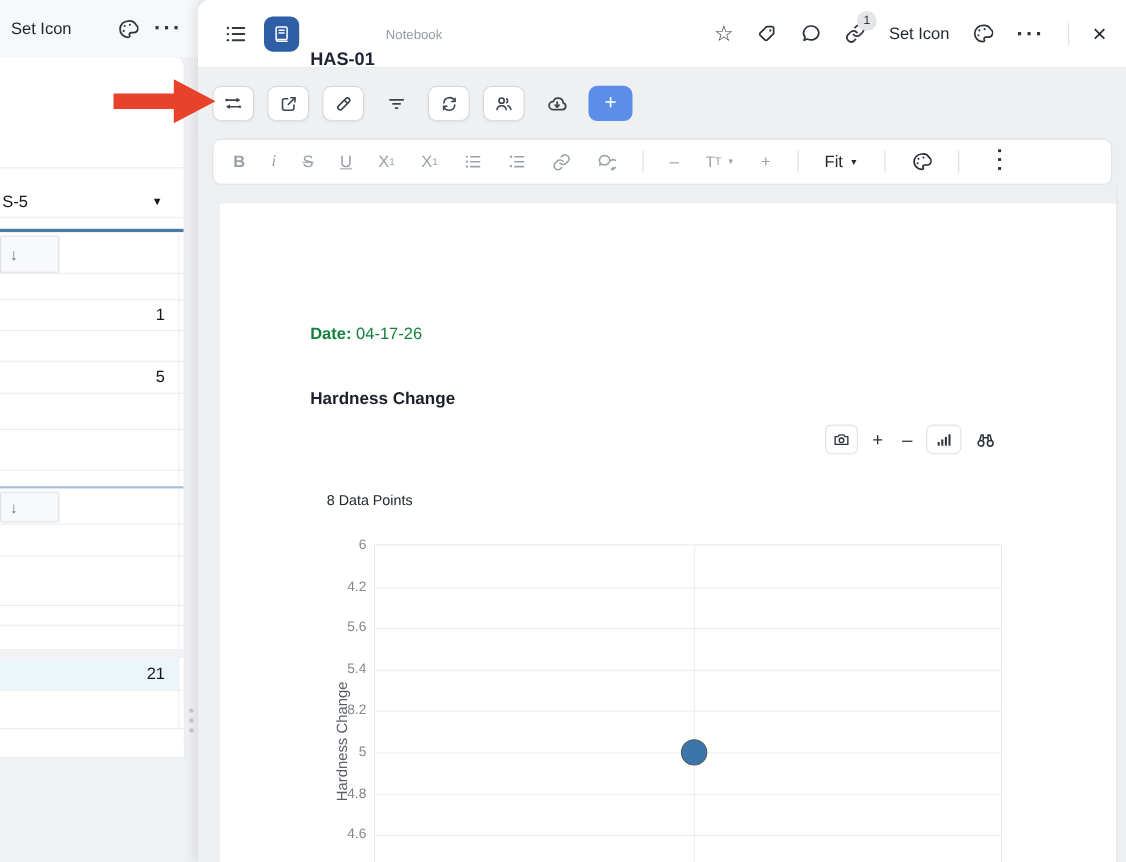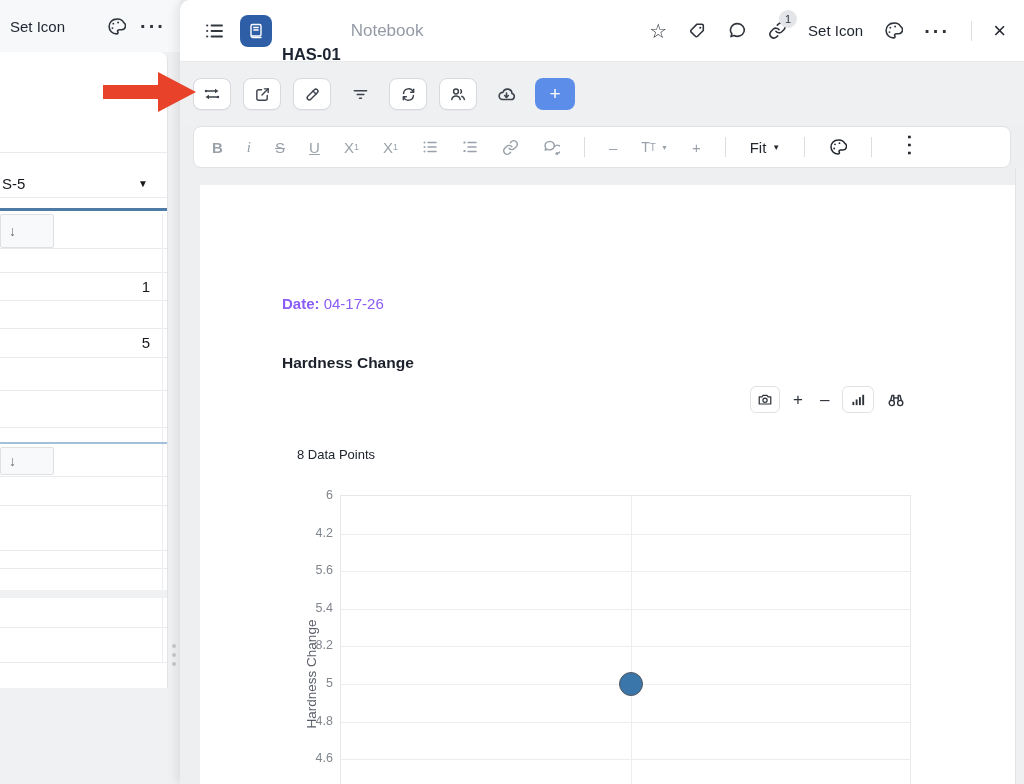--- a/index.html
+++ b/index.html
@@ -30,21 +30,21 @@
 
   
   .main { position:absolute; left:180px; top:0; width:844px; height:784px; background:#edeff1;
     border-radius:10px 0 0 0; box-shadow:-4px 0 10px rgba(0,0,0,.08); }
   .doc-header { position:absolute; left:0; top:0; width:100%; height:62px; background:#fff;
     border-radius:10px 0 0 0; border-bottom:1px solid #e8e9eb; display:flex; align-items:center;
     padding:0 18px 0 24px; }
   .doc-header .nb-badge { width:32px; height:32px; border-radius:8px; background:#2e5fa6;
     display:flex; align-items:center; justify-content:center; margin:0 10px 0 16px; }
   .doc-header .title { font-size:16.5px; font-weight:bold; color:#1d2533;margin-top:48px; }
-  .doc-header .subtitle { font-size:17px; color:#959ba6; margin-left:10px; }
+  .doc-header .subtitle { font-size:12px; color:#959ba6; margin-left:10px; }
   .hdr-right { margin-left:auto; display:flex; align-items:center; gap:21px; }
   .hdr-ic { color:#33383f; display:flex; align-items:center; position:relative; }
   .star-glyph { font-size:20px; line-height:1; color:#2f343c; }
   .badge { position:absolute; top:-11px; right:-10px; width:18px; height:18px; border-radius:50%;
     background:#e3e5e8; color:#2f333b; font-size:11px; display:flex; align-items:center; justify-content:center; }
   .set-icon-txt { font-size:15px; color:#1f2430; }
   .vsep { width:1px; height:20px; background:#dcdde0; }
   .close-glyph { font-size:22px; color:#272b33; line-height:1; }
   .more-h { font-size:20px; letter-spacing:2px; color:#2f343c; font-weight:bold; line-height:0.4; }
 
@@ -63,21 +63,21 @@
   .fb sup { font-size:9px; }
   .fb sub { font-size:9px; }
   .fb .tiny-caret { font-size:7px; margin-left:5px; }
   .fit-caret { font-size:8px; margin-left:6px; color:#23272e; }
   .more-v { display:inline-block; transform:rotate(90deg); font-size:18px; letter-spacing:2px;
     font-weight:bold; color:#23272e; line-height:0.4; }
 
   .page { position:absolute; left:20px; top:185px; width:815px; height:599px; background:#fff; overflow:hidden; }
   .scroll-strip { position:absolute; left:835px; top:168px; width:9px; height:616px; background:#eef0f1; border-left:1px solid #e2e3e6; }
 
-  .date-line { position:absolute; left:82px; top:110px; font-size:15px; color:#8b5cf6; }
+  .date-line { position:absolute; left:82px; top:110px; font-size:15px; color:#15803d; }
   .date-line b { font-weight:bold; }
   .doc-heading { position:absolute; left:82px; top:169px; font-size:15.5px; font-weight:bold; color:#1b202a; }
 
   .chart-toolbar { position:absolute; left:550px; top:201px; display:flex; align-items:center; gap:9px; }
   .ct-btn { height:27px; background:#fff; border:1px solid #dfe1e4; border-radius:6px;
     display:flex; align-items:center; justify-content:center; color:#2e333b; }
   .ct-plain { height:27px; display:flex; align-items:center; justify-content:center; color:#2e333b; padding:0 4px; }
   .ct-sign { font-size:17px; color:#2e333b; }
 
   .points-label { position:absolute; left:97px; top:262px; font-size:13px; color:#20252e; }
@@ -139,20 +139,21 @@
 
     <div class="t2-bar"></div>
     <div class="sort-cell" style="top:395px; height:28px;">
       <span>↓</span>
     </div>
     <div class="hline" style="top:424px;"></div>
     <div class="hline" style="top:453px;"></div>
     <div class="hline" style="top:498px;"></div>
     <div class="hline" style="top:516px;"></div>
     <div class="gray-band"></div>
+    <div class="num-cell row-hl" style="top:546px; height:29px;">21</div>
     <div class="hline" style="top:575px;"></div>
     <div class="hline" style="top:610px;"></div>
   </div>
 
   <div class="drag-dots">
       <i></i>
       <i></i>
       <i></i>
     </div>
 

